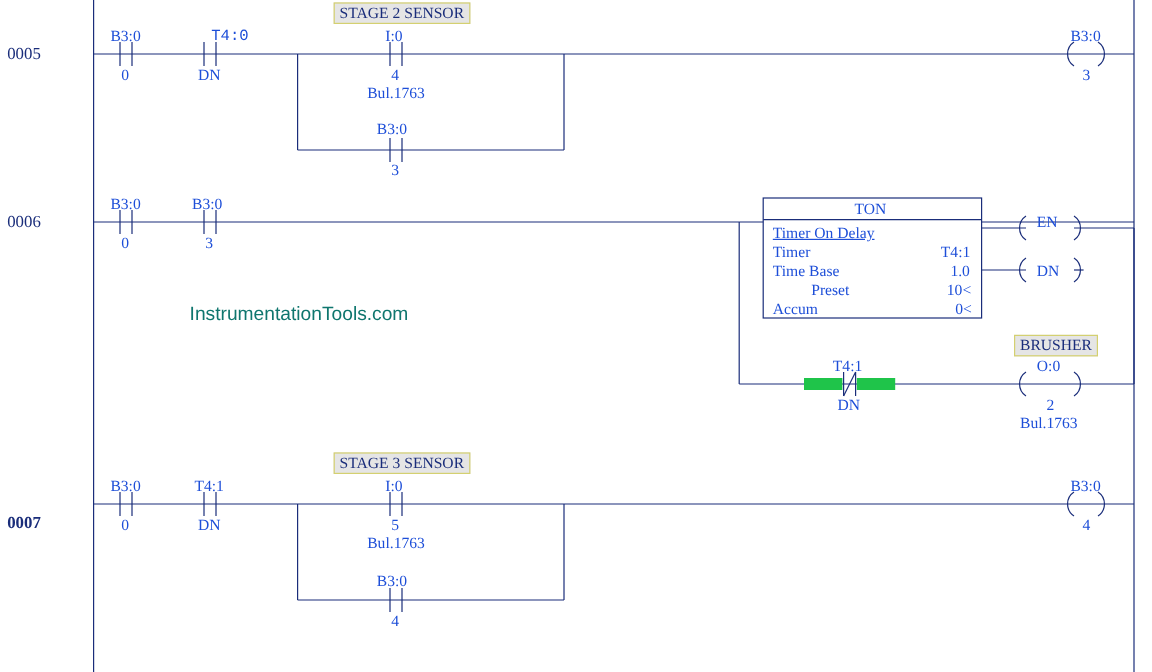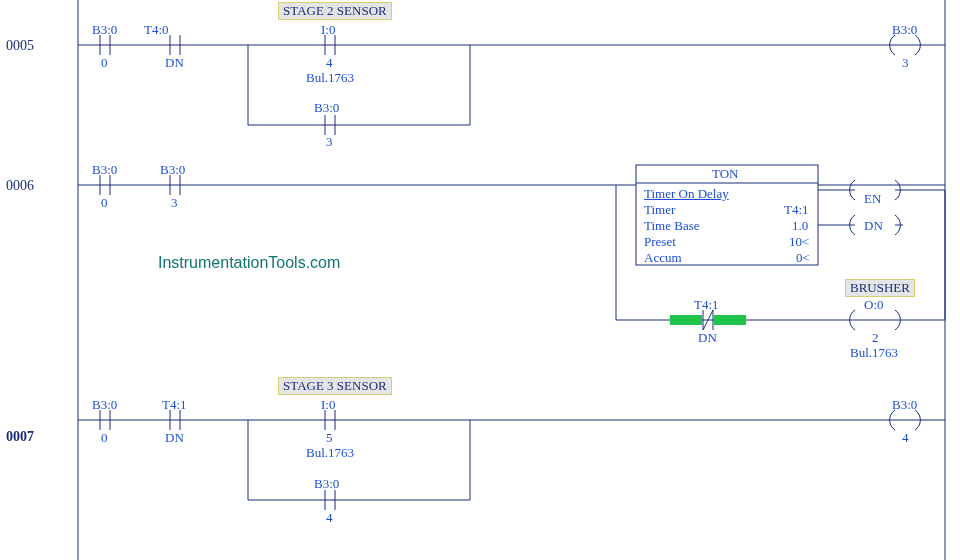--- a/index.html
+++ b/index.html
@@ -102,46 +102,46 @@
 <div class="rung-num" style="top:38px;">0005</div>
 <div class="rung-num" style="top:178px;">0006</div>
 <div class="rung-num" style="top:429px;font-weight:bold;">0007</div>
 
 <div class="hl" style="position:absolute;left:278px;top:2px;">STAGE 2 SENSOR</div>
 <div class="hl" style="position:absolute;left:278px;top:377px;">STAGE 3 SENSOR</div>
 <div class="hl" style="position:absolute;left:845px;top:279px;">BRUSHER</div>
 
 <div class="txt" style="left:92px;top:22px;">B3:0</div>
 <div class="txt" style="left:101px;top:55px;">0</div>
-<div class="txt" style="left:144px;top:22px;">T4:0</div>
+<div class="txt" style="left:176px;top:22px;font-family:Liberation Mono, monospace;">T4:0</div>
 <div class="txt" style="left:165px;top:55px;">DN</div>
 <div class="txt" style="left:321px;top:22px;">I:0</div>
 <div class="txt" style="left:326px;top:55px;">4</div>
 <div class="txt" style="left:306px;top:70px;">Bul.1763</div>
 <div class="txt" style="left:314px;top:100px;">B3:0</div>
 <div class="txt" style="left:326px;top:134px;">3</div>
 <div class="txt" style="left:892px;top:22px;">B3:0</div>
 <div class="txt" style="left:902px;top:55px;">3</div>
 
 <div class="txt" style="left:92px;top:162px;">B3:0</div>
 <div class="txt" style="left:101px;top:195px;">0</div>
 <div class="txt" style="left:160px;top:162px;">B3:0</div>
 <div class="txt" style="left:171px;top:195px;">3</div>
 
 <div class="txt" style="left:712px;top:166px;">TON</div>
 <div class="txt" style="left:644px;top:186px;text-decoration:underline;">Timer On Delay</div>
 <div class="txt" style="left:644px;top:202px;">Timer</div>
 <div class="txt" style="left:784px;top:202px;">T4:1</div>
 <div class="txt" style="left:644px;top:218px;">Time Base</div>
 <div class="txt" style="left:792px;top:218px;">1.0</div>
-<div class="txt" style="left:644px;top:234px;">Preset</div>
+<div class="txt" style="left:676px;top:234px;">Preset</div>
 <div class="txt" style="left:789px;top:234px;">10&lt;</div>
 <div class="txt" style="left:644px;top:250px;">Accum</div>
 <div class="txt" style="left:796px;top:250px;">0&lt;</div>
-<div class="txt" style="left:864px;top:191px;">EN</div>
+<div class="txt" style="left:864px;top:177px;">EN</div>
 <div class="txt" style="left:864px;top:218px;">DN</div>
 
 <div class="txt" style="left:694px;top:297px;">T4:1</div>
 <div class="txt" style="left:698px;top:330px;">DN</div>
 
 <div class="txt" style="left:864px;top:297px;">O:0</div>
 <div class="txt" style="left:872px;top:330px;">2</div>
 <div class="txt" style="left:850px;top:345px;">Bul.1763</div>
 
 <div class="txt" style="left:92px;top:397px;">B3:0</div>

